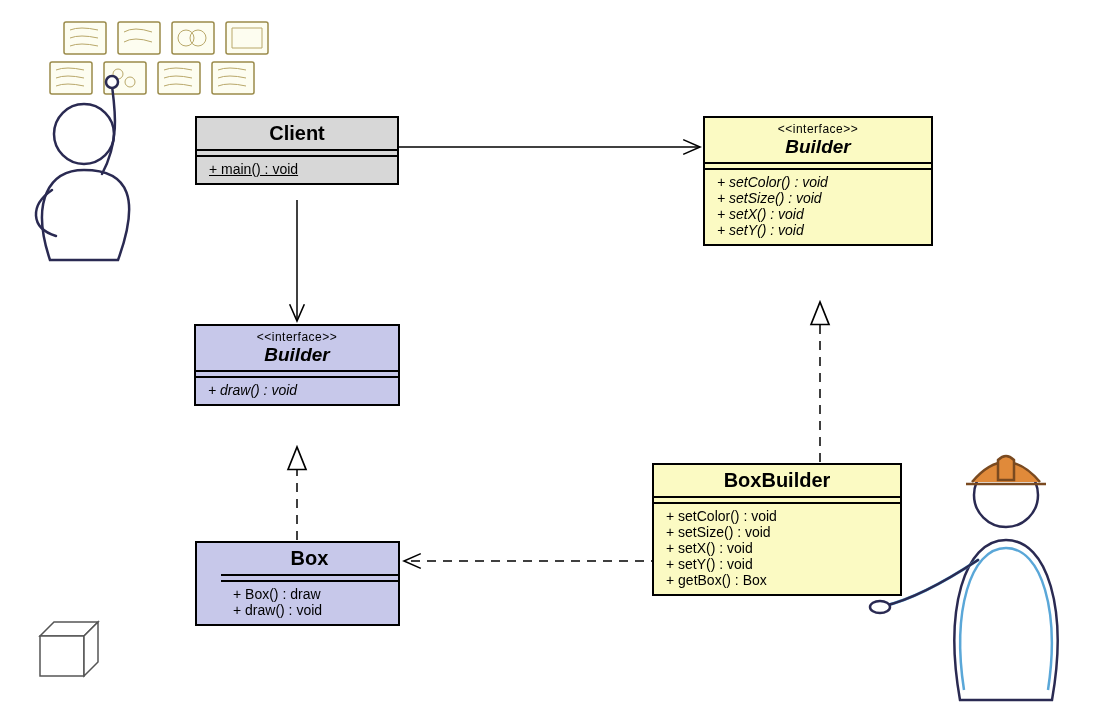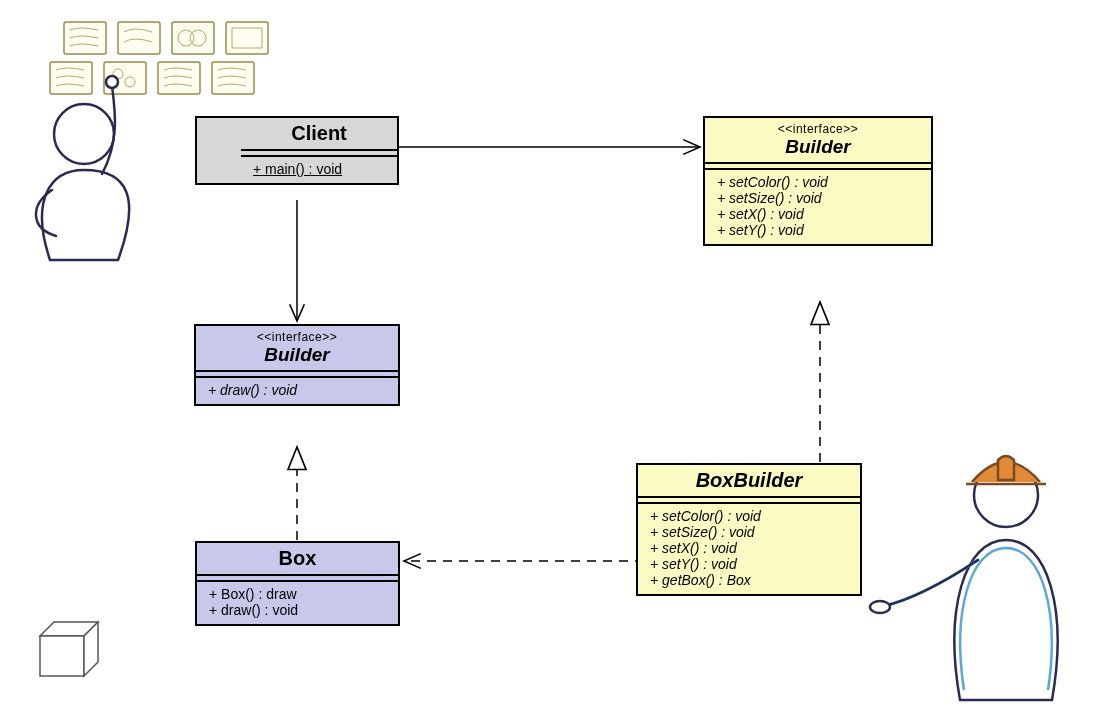--- a/index.html
+++ b/index.html
@@ -132,21 +132,21 @@
 
   <line x1="297" y1="200" x2="297" y2="321" stroke="#000" stroke-width="1.5" marker-end="url(#arrow-open)"></line>
 
   <line x1="297" y1="540" x2="297" y2="447" stroke="#000" stroke-width="1.5" stroke-dasharray="9 7" marker-end="url(#arrow-hollow)"></line>
 
   <line x1="820" y1="462" x2="820" y2="302" stroke="#000" stroke-width="1.5" stroke-dasharray="9 7" marker-end="url(#arrow-hollow)"></line>
 
   <line x1="676" y1="561" x2="404" y2="561" stroke="#000" stroke-width="1.5" stroke-dasharray="9 7" marker-end="url(#arrow-open)"></line>
 </svg>
 
-<div class="uml-class grey" style="left:195px; top:116px; width:204px;padding-left:44px;">
+<div class="uml-class grey" style="left:195px; top:116px; width:204px;">
   <div class="uml-title" style="font-size:20px;">
     <span>Client</span>
   </div>
   <div class="uml-sep"></div>
   <div class="uml-body">
     <div class="op underline">+ main() : void</div>
   </div>
 </div>
 
 <div class="uml-class cream" style="left:703px; top:116px; width:230px;">
@@ -167,32 +167,32 @@
   <div class="uml-title" style="font-size:19px;">
     <span class="stereo">&lt;&lt;interface&gt;&gt;</span>
     <span class="italic">Builder</span>
   </div>
   <div class="uml-sep"></div>
   <div class="uml-body italic">
     <div class="op">+ draw() : void</div>
   </div>
 </div>
 
-<div class="uml-class lilac" style="left:195px; top:541px; width:205px;">
+<div class="uml-class lilac" style="left:195px; top:541px; width:205px;padding-left:24px;">
   <div class="uml-title" style="font-size:20px;">
     <span>Box</span>
   </div>
   <div class="uml-sep"></div>
   <div class="uml-body">
     <div class="op">+ Box() : draw</div>
     <div class="op">+ draw() : void</div>
   </div>
 </div>
 
-<div class="uml-class cream" style="left:636px; top:463px; width:226px;font-style:italic;">
+<div class="uml-class cream" style="left:652px; top:463px; width:250px;">
   <div class="uml-title" style="font-size:20px;">
     <span>BoxBuilder</span>
   </div>
   <div class="uml-sep"></div>
   <div class="uml-body">
     <div class="op">+ setColor() : void</div>
     <div class="op">+ setSize() : void</div>
     <div class="op">+ setX() : void</div>
     <div class="op">+ setY() : void</div>
     <div class="op">+ getBox() : Box</div>

